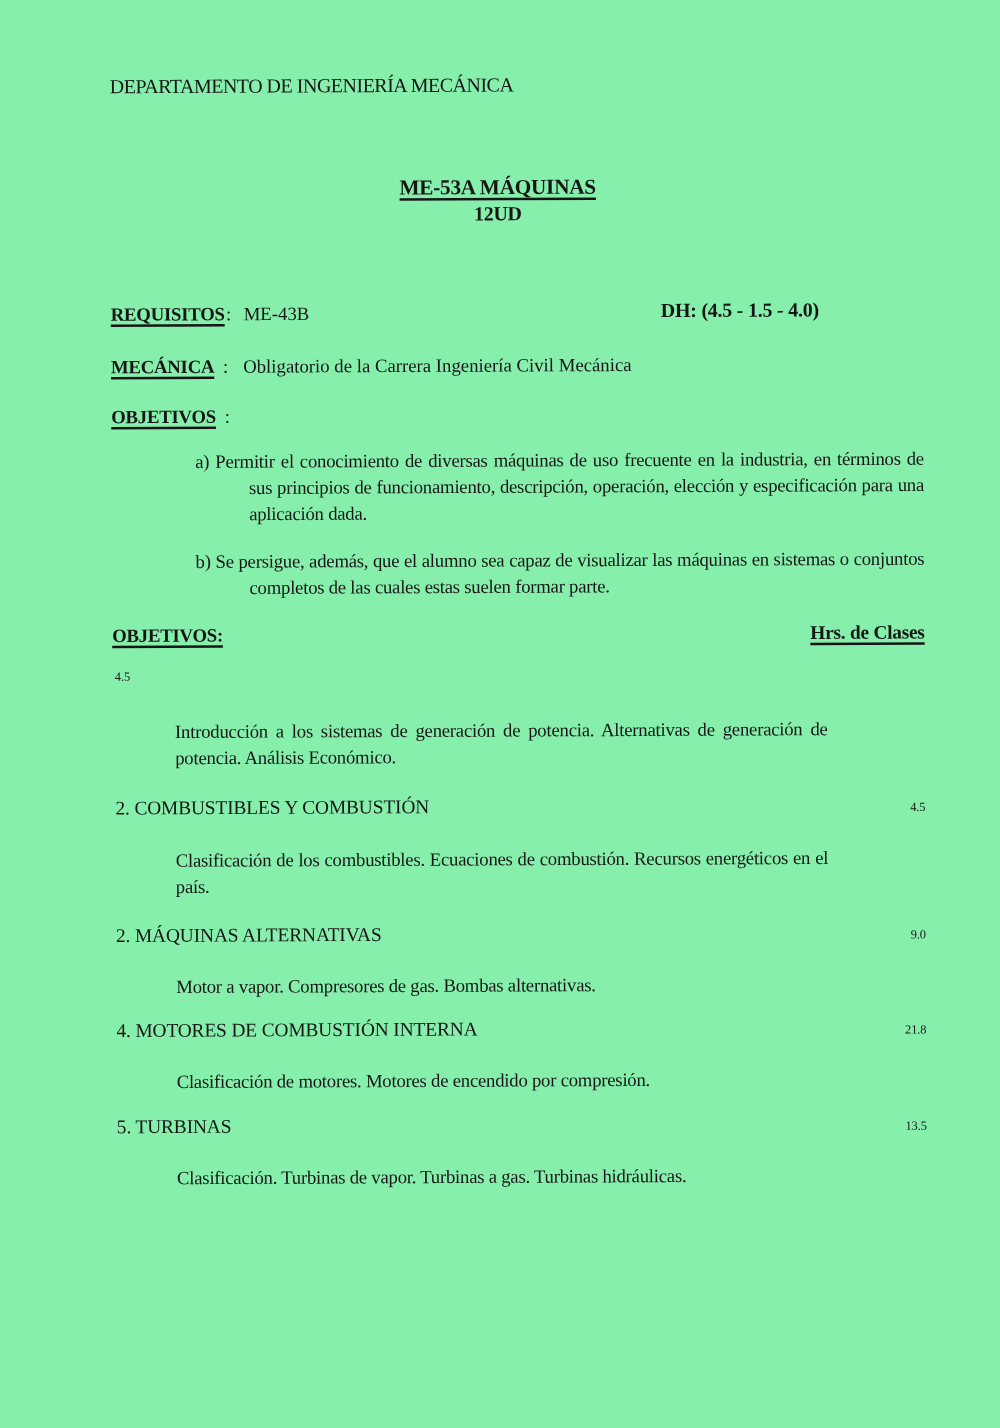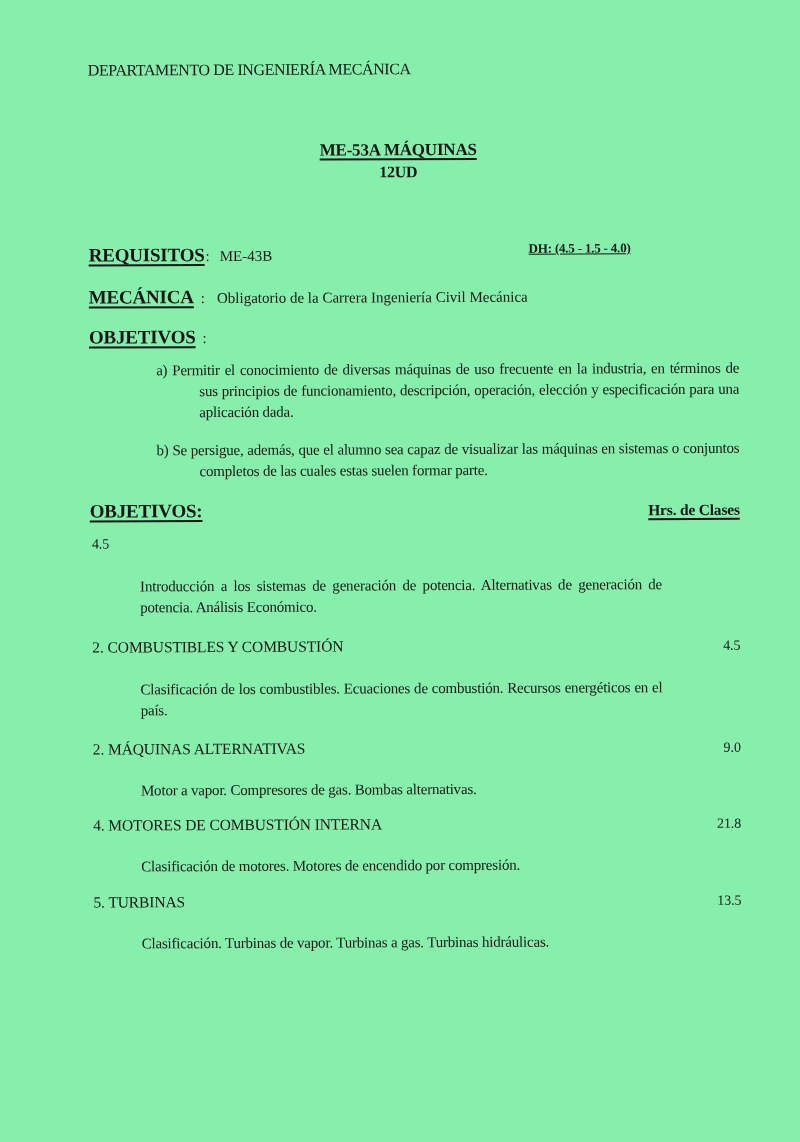--- a/index.html
+++ b/index.html
@@ -53,37 +53,36 @@
     letter-spacing: -0.2px;
   }
   .field-row {
     position: absolute;
     left: 90px;
     font-size: 15px;
     white-space: nowrap;
   }
   .label {
     font-weight: bold;
-    font-size: 19px;
+    font-size: 15px;
     letter-spacing: -0.2px;
     text-decoration: underline;
     text-decoration-thickness: 2px;
     text-underline-offset: 3px;
   }
   .colon-tight { margin-left: 1px; }
   .colon-spaced { margin-left: 7px; margin-right: 2px; }
   .field-value { margin-left: 10px; }
   .dh {
     position: absolute;
     left: 440px;
     top: -2px;
     font-weight: bold;
-    font-size: 13px;
-    letter-spacing: -0.2px;
-    text-decoration: underline;
+    font-size: 16px;
+    letter-spacing: -0.2px;
   }
   .objective {
     position: absolute;
     left: 157px;
     width: 583px;
     box-sizing: border-box;
     padding-left: 43px;
     text-indent: -43px;
     text-align: justify;
     font-size: 15px;
@@ -112,21 +111,21 @@
     position: absolute;
     left: 92px;
     width: 648px;
     display: flex;
     justify-content: space-between;
     align-items: baseline;
     font-size: 15.5px;
     letter-spacing: -0.1px;
   }
   .section-hours {
-    font-size: 14px;
+    font-size: 10px;
     text-align: center;
   }
   .section-desc {
     position: absolute;
     left: 140px;
     width: 522px;
     font-size: 15px;
     line-height: 21px;
     text-align: justify;
     letter-spacing: -0.2px;

